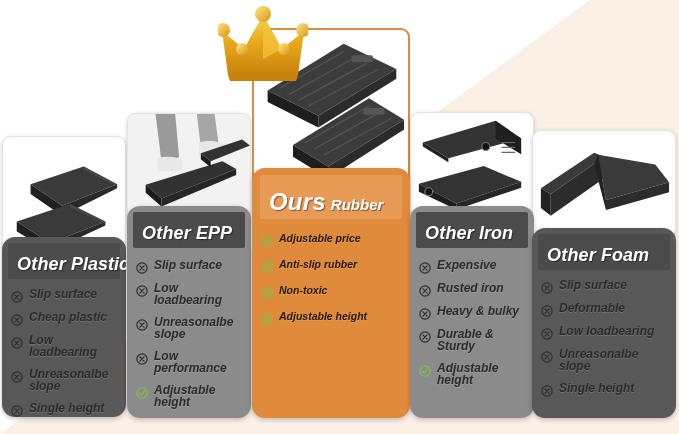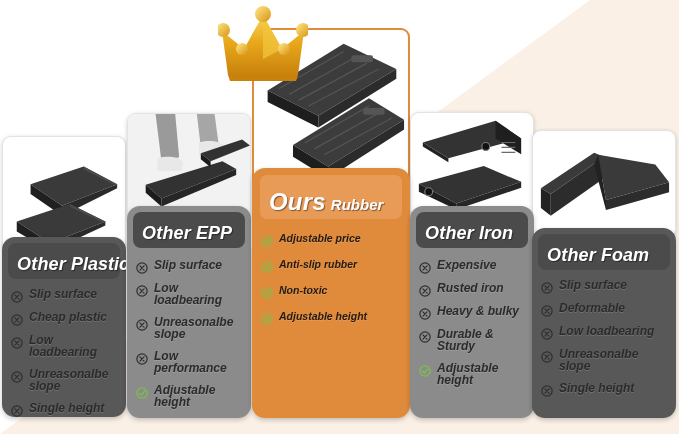--- a/index.html
+++ b/index.html
@@ -37,31 +37,31 @@
   .panel {
     position: absolute;
     border-radius: 13px;
     box-shadow: 0 2px 5px rgba(0,0,0,.22);
     overflow: hidden;
   }
   .panel-head {
     position: absolute;
     left: 6px; right: 6px; top: 6px;
     height: 36px;
-    border-radius: 8px;
+    border-radius: 2px;
     background: #4b4b4b;
     display: flex;
     align-items: baseline;
     padding: 0 9px;
   }
   .panel.ours .panel-head {
     background: #e89a57;
     height: 44px;
     left: 8px; right: 8px; top: 7px;
-    border-radius: 7px;
+    border-radius: 2px;
   }
   .head-main {
     font-size: 18px; font-weight: 700; font-style: italic;
     color: #fff; letter-spacing: .2px;
     text-shadow: 1px 1px 1px rgba(0,0,0,.45);
     padding-top: 11px;
   }
   .panel.ours .head-main { font-size: 24px; padding-top: 13px; }
   .head-sub {
     font-size: 18px; font-weight: 700; font-style: italic;

